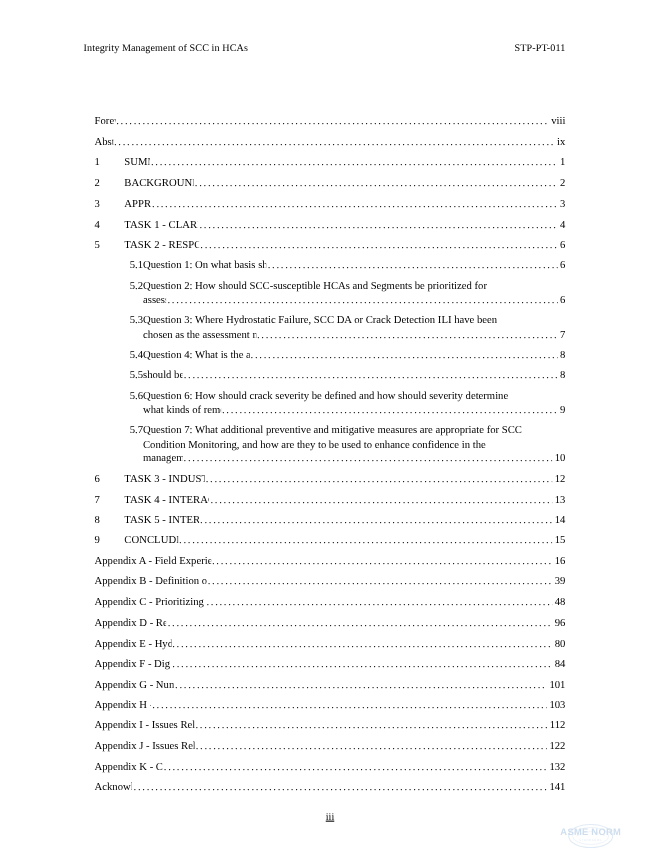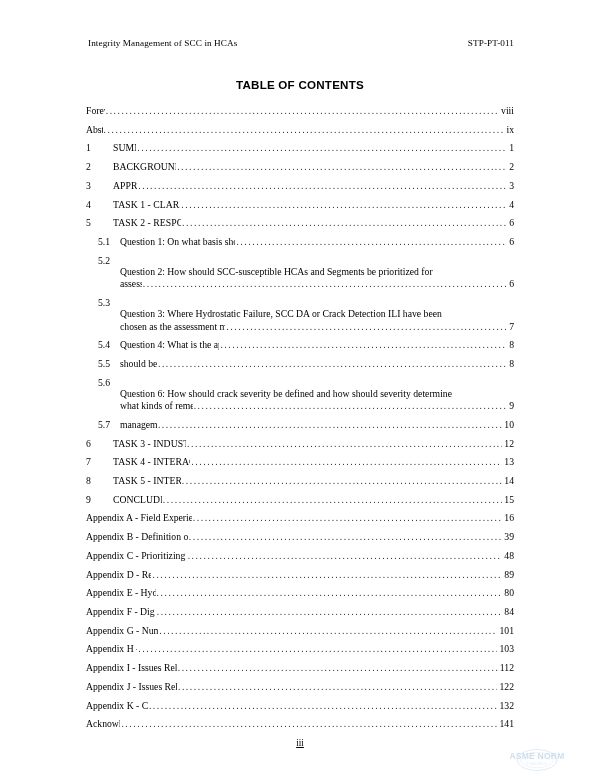--- a/index.html
+++ b/index.html
@@ -17,21 +17,21 @@
     height: 777px;
     background: #ffffff;
     overflow: hidden;
     box-sizing: border-box;
   }
 
   
   .running-head {
     position: absolute;
     top: 38px;
-    left: 88px;
+    left: 76px;
     right: 86px;
     display: flex;
     justify-content: space-between;
     align-items: baseline;
     font-size: 9.2px;
     letter-spacing: 0.01em;
   }
   .running-head .rh-left { white-space: nowrap; }
   .running-head .rh-right { white-space: nowrap; }
 
@@ -66,21 +66,22 @@
 
   
   .num {
     flex: 0 0 auto;
     width: 27px;
     align-self: flex-start;
     white-space: nowrap;
   }
   .num.sub {
     width: 22px;
-    margin-left: 12px;
+    margin-left: 22px;
+    text-align: right;
   }
 
   .body-col {
     flex: 1 1 auto;
     min-width: 0;
     display: block;
   }
 
   
   .row {
@@ -108,21 +109,20 @@
     flex: 0 0 auto;
     white-space: nowrap;
     text-align: right;
     padding-left: 1px;
   }
 
   
   .wrap-line {
     display: block;
     white-space: normal;
-    margin-top: 11px;
   }
 
   
   .entry.appendix .body-col { margin-left: 0; }
 
   
   .lvl1 .label { letter-spacing: 0.005em; }
 
   
   .folio {
@@ -150,21 +150,20 @@
 </head>
 <body>
 
 <div class="page">
 
   <div class="running-head">
     <span class="rh-left">Integrity Management of SCC in HCAs</span>
     <span class="rh-right">STP-PT-011</span>
   </div>
 
-  <div class="toc-title">TABLE OF CONTENTS</div>
 
   <div class="toc" id="toc-list">
       <div class="entry">
         <div class="body-col">
           <div class="row">
             <span class="label">Foreword</span>
             <span class="filler">........................................................................................................................................................................................................</span>
             <span class="pg">viii</span>
           </div>
         </div>
@@ -287,20 +286,22 @@
           <div class="row">
             <span class="label">what kinds of remedial actions are appropriate?</span>
             <span class="filler">........................................................................................................................................................................................................</span>
             <span class="pg">9</span>
           </div>
         </div>
       </div>
       <div class="entry">
         <span class="num sub">5.7</span>
         <div class="body-col">
+          <div class="wrap-line">Question 7: What additional preventive and mitigative measures are appropriate for SCC</div>
+          <div class="wrap-line">Condition Monitoring, and how are they to be used to enhance confidence in the</div>
           <div class="row">
             <span class="label">management of SCC?</span>
             <span class="filler">........................................................................................................................................................................................................</span>
             <span class="pg">10</span>
           </div>
         </div>
       </div>
       <div class="entry lvl1">
         <span class="num">6</span>
         <div class="body-col">
@@ -366,21 +367,21 @@
             <span class="filler">........................................................................................................................................................................................................</span>
             <span class="pg">48</span>
           </div>
         </div>
       </div>
       <div class="entry appendix">
         <div class="body-col">
           <div class="row">
             <span class="label">Appendix D - ReAssessment Intervals</span>
             <span class="filler">........................................................................................................................................................................................................</span>
-            <span class="pg">89</span>
+            <span class="pg">96</span>
           </div>
         </div>
       </div>
       <div class="entry appendix">
         <div class="body-col">
           <div class="row">
             <span class="label">Appendix E - Hydrostatic Test Procedure</span>
             <span class="filler">........................................................................................................................................................................................................</span>
             <span class="pg">80</span>
           </div>

